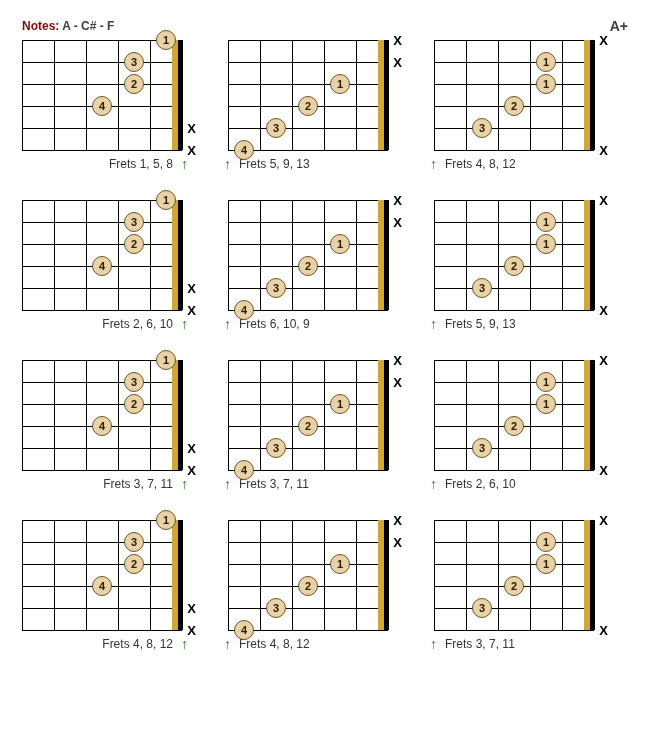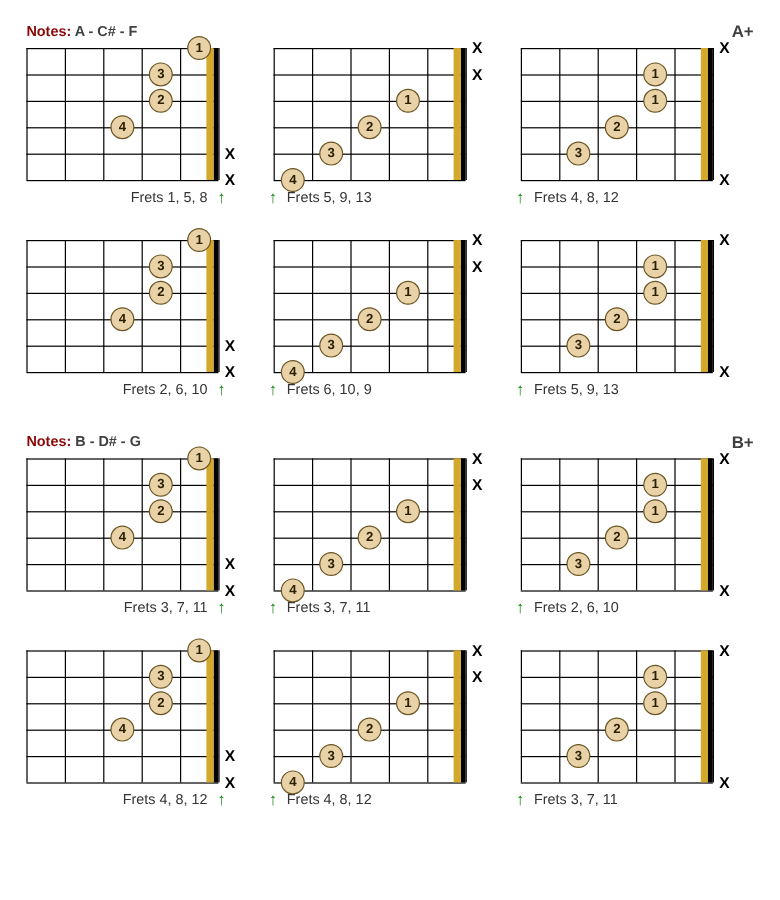--- a/index.html
+++ b/index.html
@@ -268,24 +268,20 @@
             <div class="mute" style="top: 110px;">X</div>
           </div>
           <div class="footer left">
             <span class="arrow">↑</span>
             <span class="txt">Frets 5, 9, 13</span>
           </div>
         </div>
       </div>
     </div>
     <div class="chord-row">
-      <div class="row-header">
-        <div class="notes-label"><span class="notes-prefix">Notes:</span>  <span class="notes-val">B - D# - G</span></div>
-        <div class="chord-name">B+</div>
-      </div>
       <div class="diagrams">
         <div class="diagram">
           <div class="fret-grid">
             <div class="hline" style="top: 0px;"></div>
             <div class="hline" style="top: 22px;"></div>
             <div class="hline" style="top: 44px;"></div>
             <div class="hline" style="top: 66px;"></div>
             <div class="hline" style="top: 88px;"></div>
             <div class="hline" style="top: 110px;"></div>
             <div class="vline" style="left: 0px;"></div>

